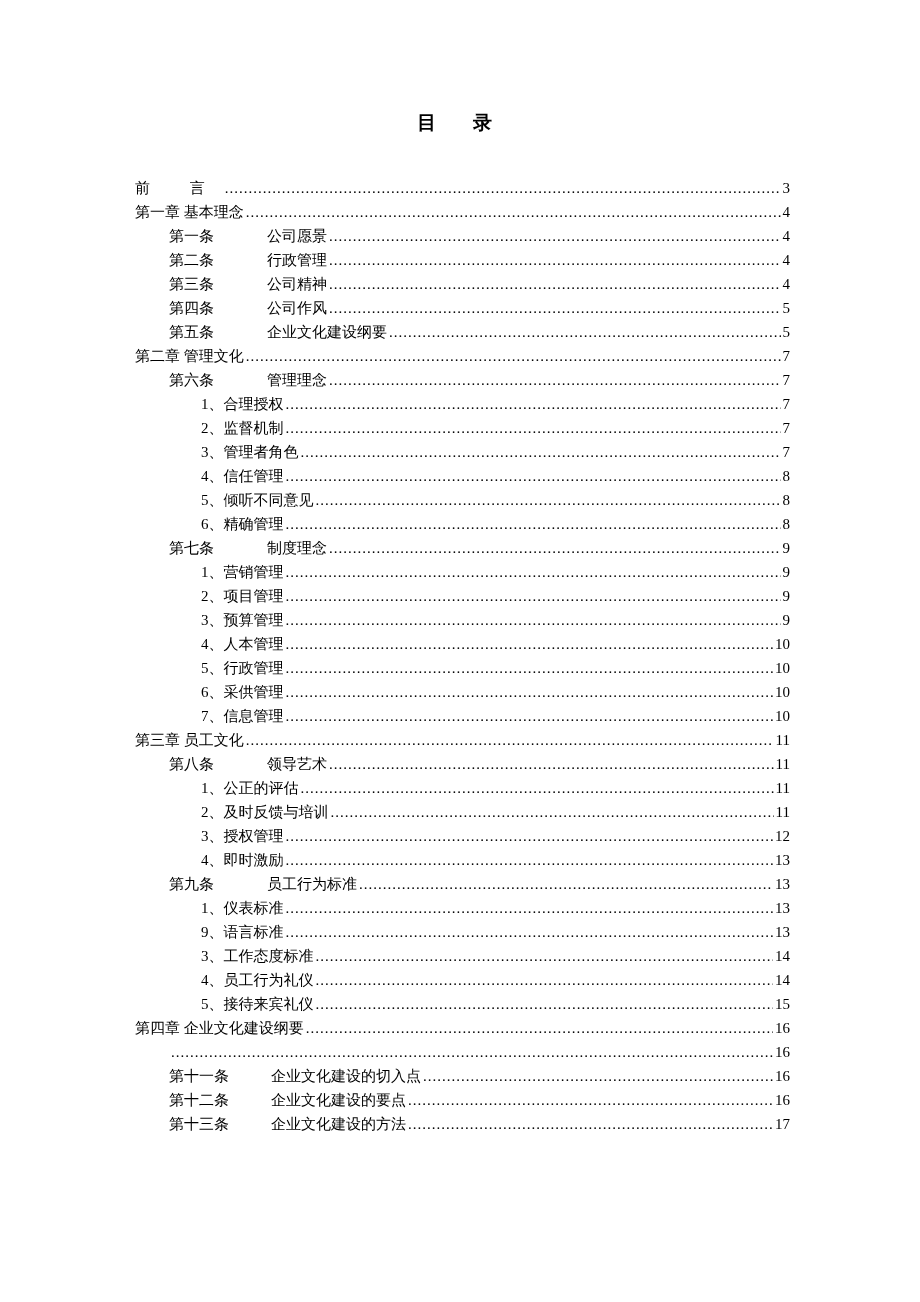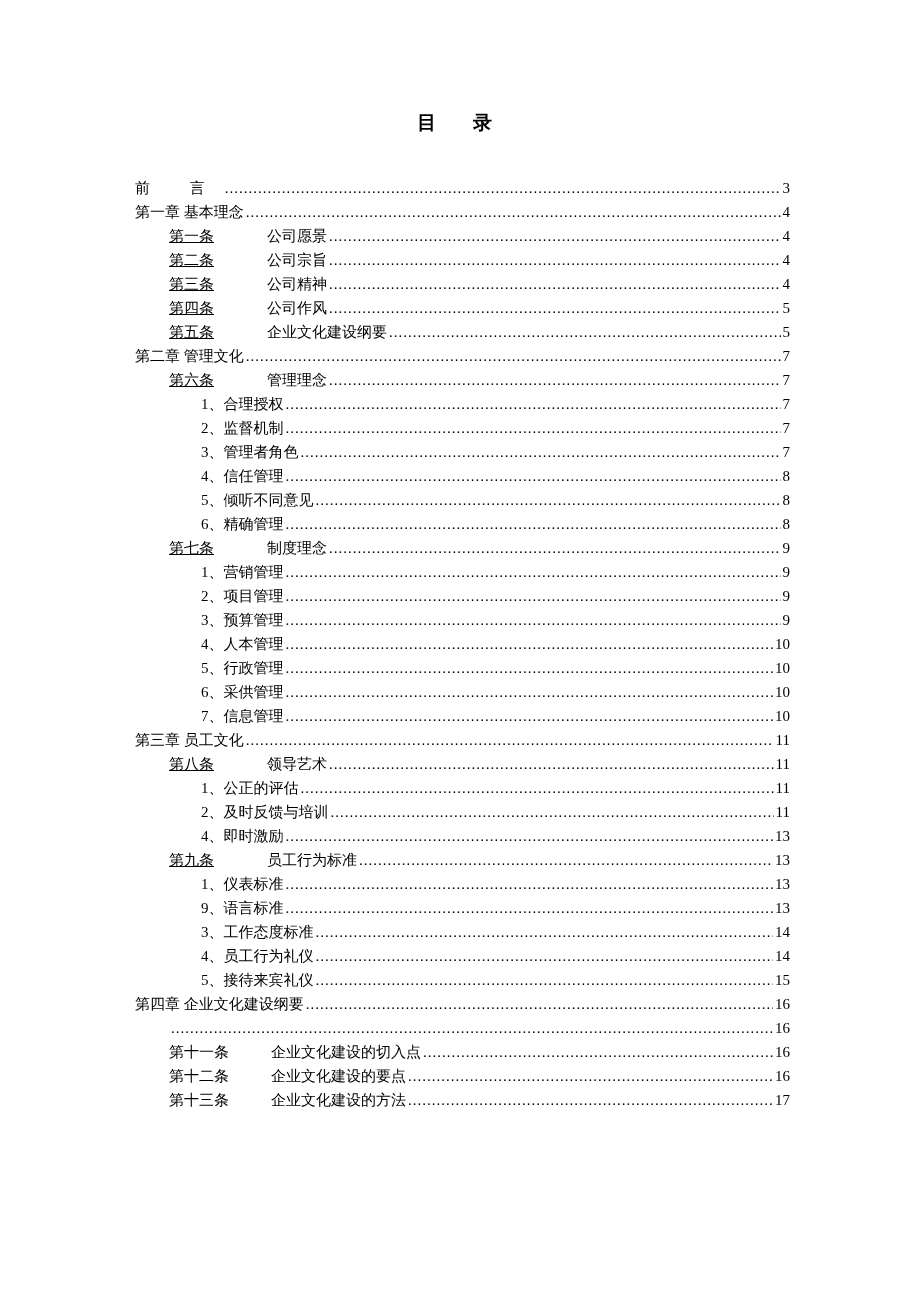--- a/index.html
+++ b/index.html
@@ -46,21 +46,20 @@
     }
     .toc-page {
       flex-shrink: 0;
     }
     .lvl-0 { padding-left: 0; text-align: right; }
     .lvl-1 { padding-left: 34px; }
     .lvl-2 { padding-left: 66px; }
     .article {
       display: inline-block;
       width: 60px;
-      text-decoration: underline;
     }
     .article-wide {
       display: inline-block;
       width: 76px;
     }
     .gap {
       display: inline-block;
       width: 38px;
     }
     .gap-short {
@@ -86,21 +85,21 @@
       <span class="toc-label">第一章    基本理念</span>
       <span class="toc-dots"></span>
       <span class="toc-page">4</span>
     </div>
     <div class="toc-row lvl-1">
       <span class="toc-label"><span class="article">第一条</span><span class="gap"></span><span>公司愿景</span></span>
       <span class="toc-dots"></span>
       <span class="toc-page">4</span>
     </div>
     <div class="toc-row lvl-1">
-      <span class="toc-label"><span class="article">第二条</span><span class="gap"></span><span>公司宗旨</span></span>
+      <span class="toc-label"><span class="article">第二条</span><span class="gap"></span><span>行政管理</span></span>
       <span class="toc-dots"></span>
       <span class="toc-page">4</span>
     </div>
     <div class="toc-row lvl-1">
       <span class="toc-label"><span class="article">第三条</span><span class="gap"></span><span>公司精神</span></span>
       <span class="toc-dots"></span>
       <span class="toc-page">4</span>
     </div>
     <div class="toc-row lvl-1">
       <span class="toc-label"><span class="article">第四条</span><span class="gap"></span><span>公司作风</span></span>
@@ -204,20 +203,25 @@
     </div>
     <div class="toc-row lvl-2">
       <span class="toc-label">1、公正的评估</span>
       <span class="toc-dots"></span>
       <span class="toc-page">11</span>
     </div>
     <div class="toc-row lvl-2">
       <span class="toc-label">2、及时反馈与培训</span>
       <span class="toc-dots"></span>
       <span class="toc-page">11</span>
+    </div>
+    <div class="toc-row lvl-2">
+      <span class="toc-label">3、授权管理</span>
+      <span class="toc-dots"></span>
+      <span class="toc-page">12</span>
     </div>
     <div class="toc-row lvl-2">
       <span class="toc-label">4、即时激励</span>
       <span class="toc-dots"></span>
       <span class="toc-page">13</span>
     </div>
     <div class="toc-row lvl-1">
       <span class="toc-label"><span class="article">第九条</span><span class="gap"></span><span>员工行为标准</span></span>
       <span class="toc-dots"></span>
       <span class="toc-page">13</span>

